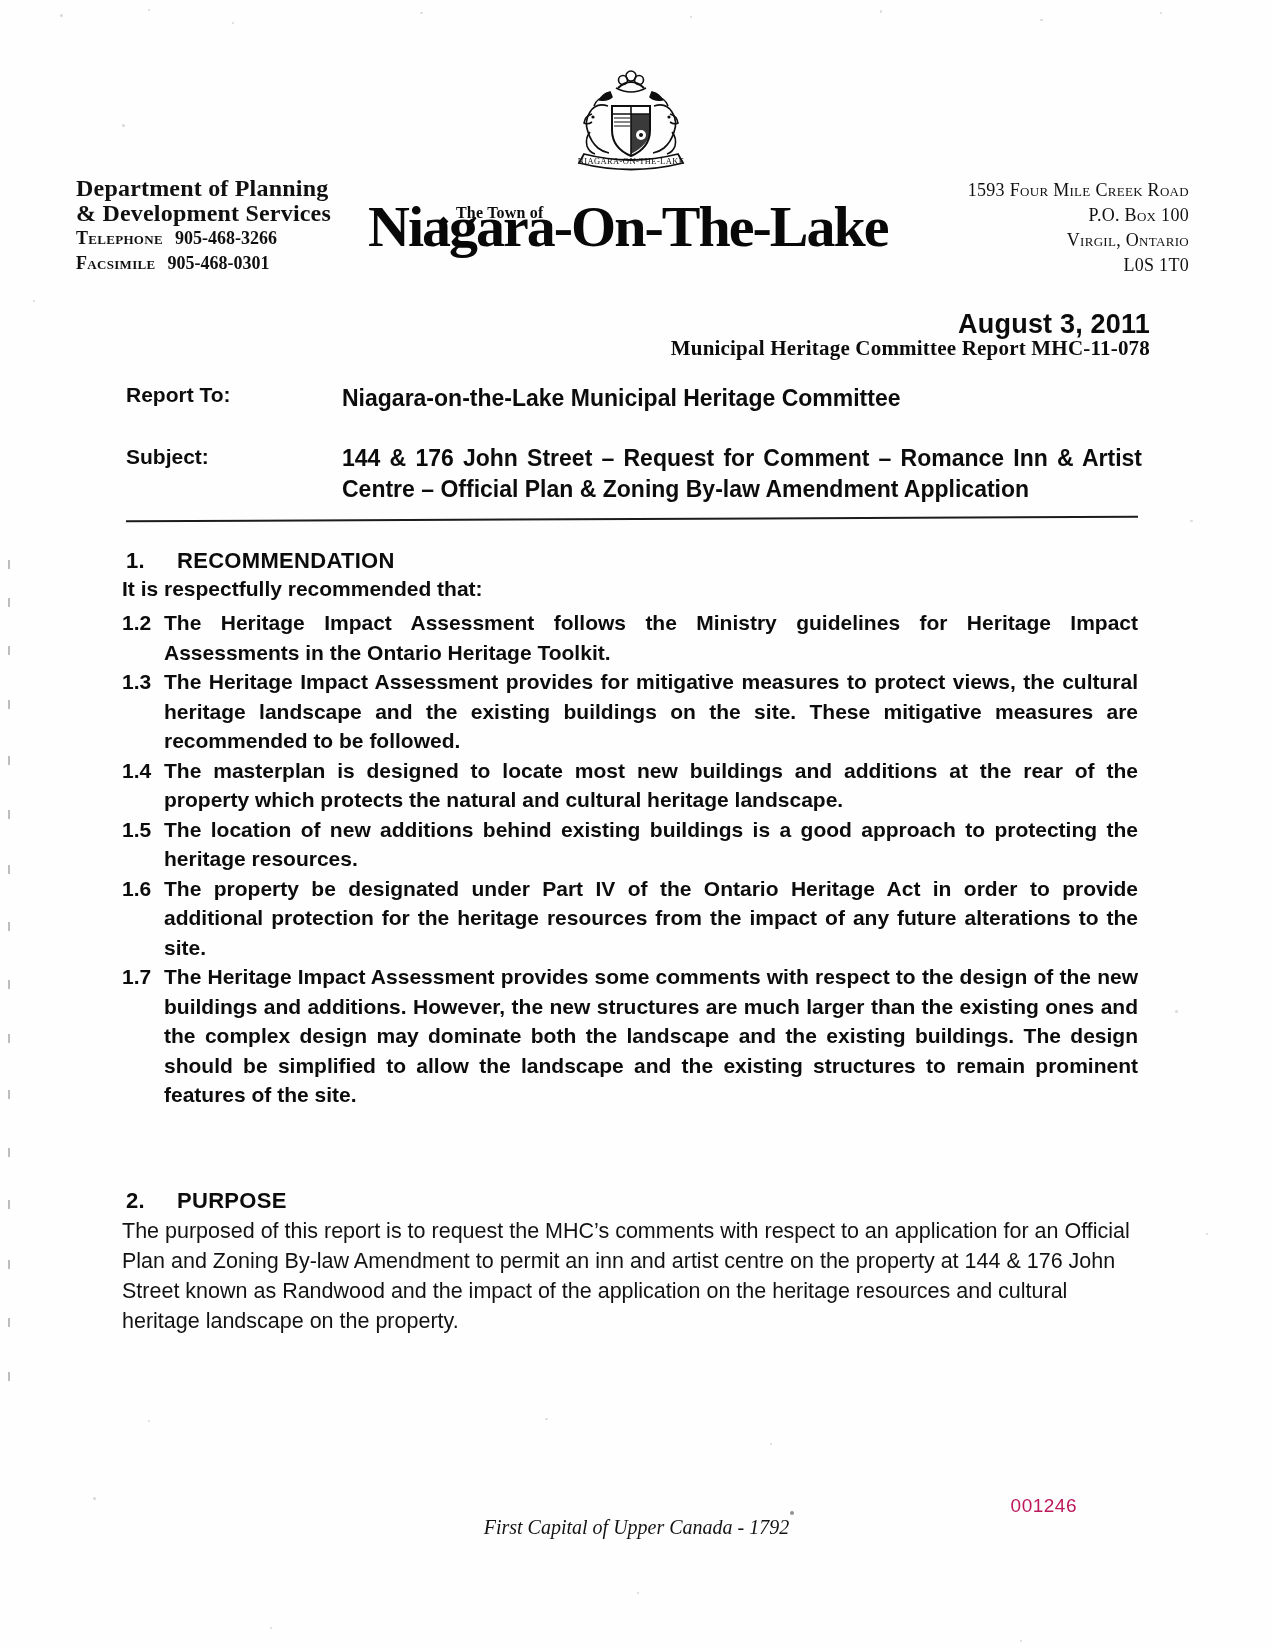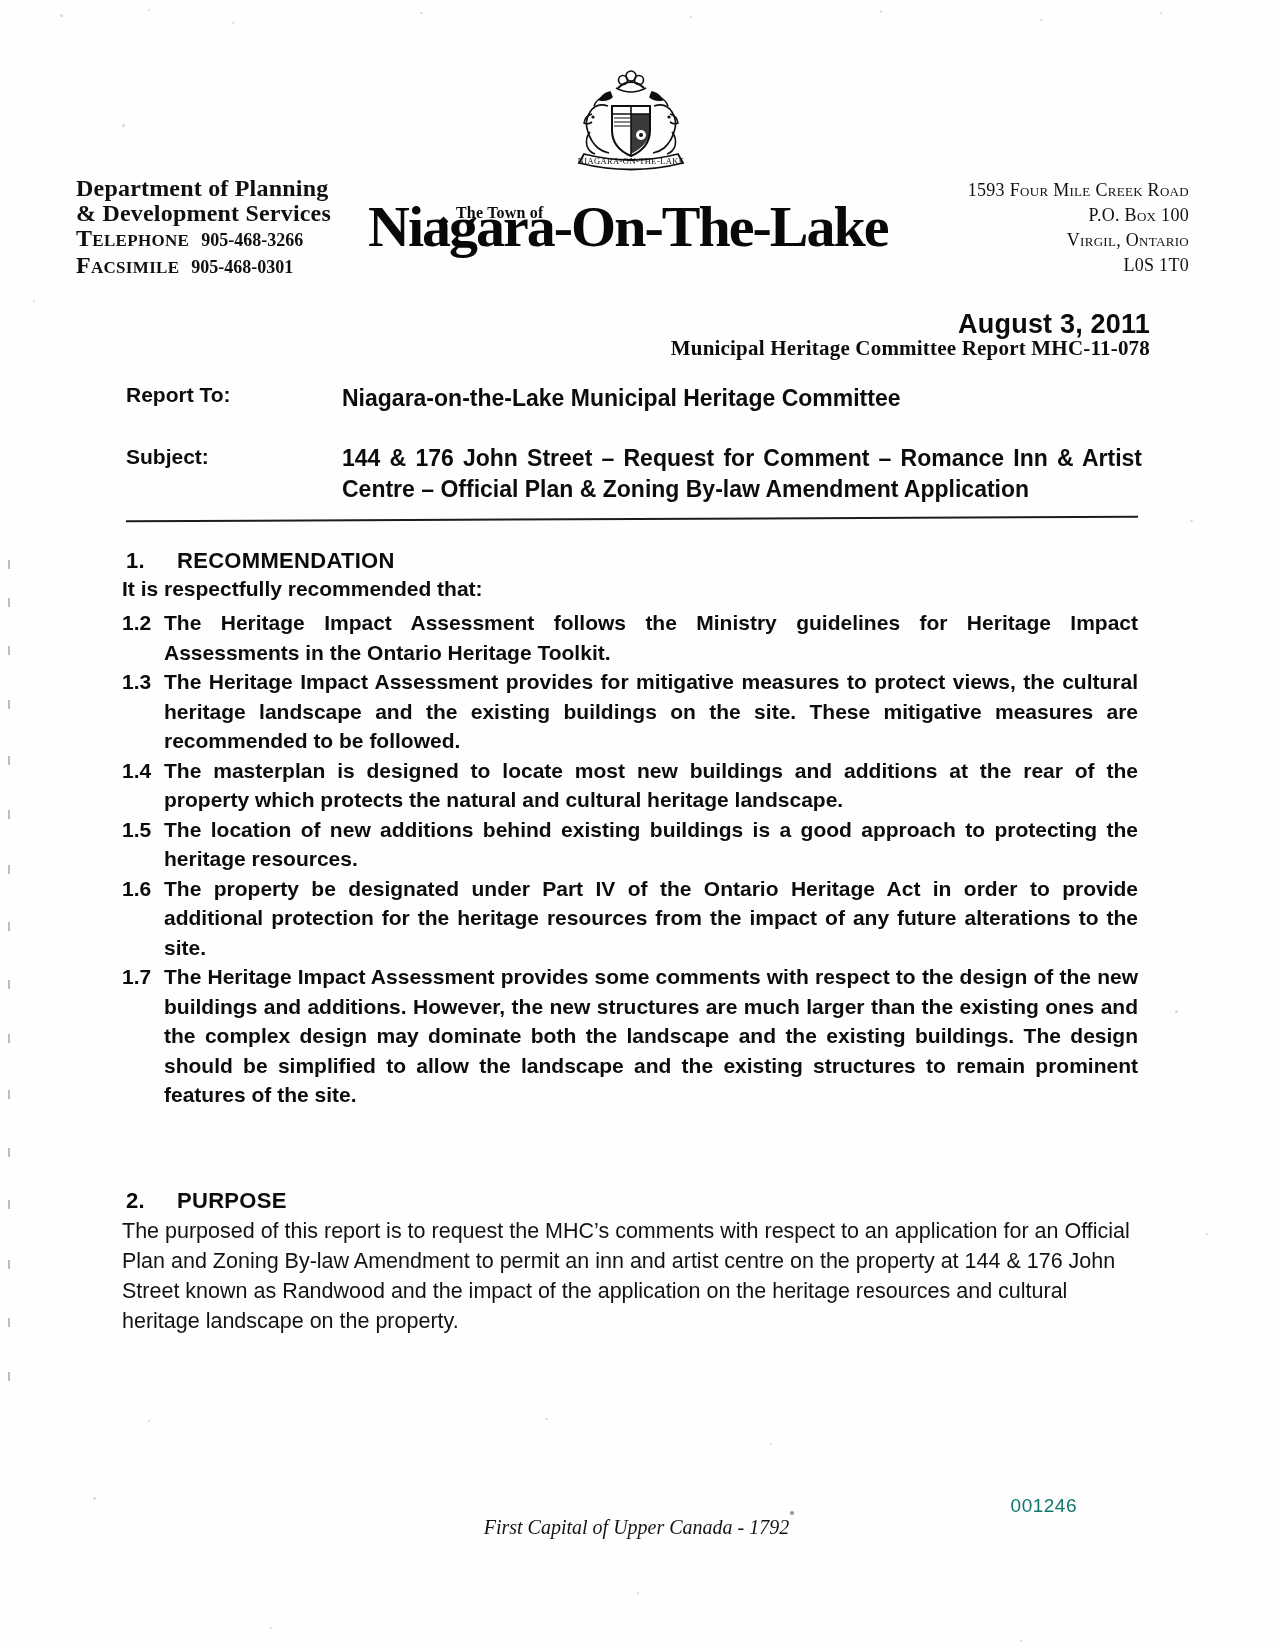--- a/index.html
+++ b/index.html
@@ -69,21 +69,21 @@
     letter-spacing: .2px;
   }
   .lh-row {
     font-size: 17px;
     font-weight: 600;
     line-height: 25px;
     white-space: nowrap;
   }
   .sc {
     font-variant: small-caps;
-    font-size: 24px;
+    font-size: 18px;
     letter-spacing: .3px;
   }
   .lh-row .num {
     margin-left: 12px;
     font-variant: normal;
     font-size: 18px;
   }
 
   .wordmark {
     position: absolute;
@@ -259,21 +259,21 @@
     font-style: italic;
     font-size: 20px;
     color: #131313;
   }
   .stamp-no {
     position: absolute;
     right: 196px;
     top: 1495px;
     font-size: 19px;
     font-family: "Liberation Sans", sans-serif;
-    color: #0f766e;
+    color: #be185d;
     letter-spacing: .5px;
   }
 </style>
 </head>
 <body>
 
 <div class="page">
 
   <div class="speckle">
     <div class="spk" style="left:60px;top:14px;width:3px;height:3px;"></div>

